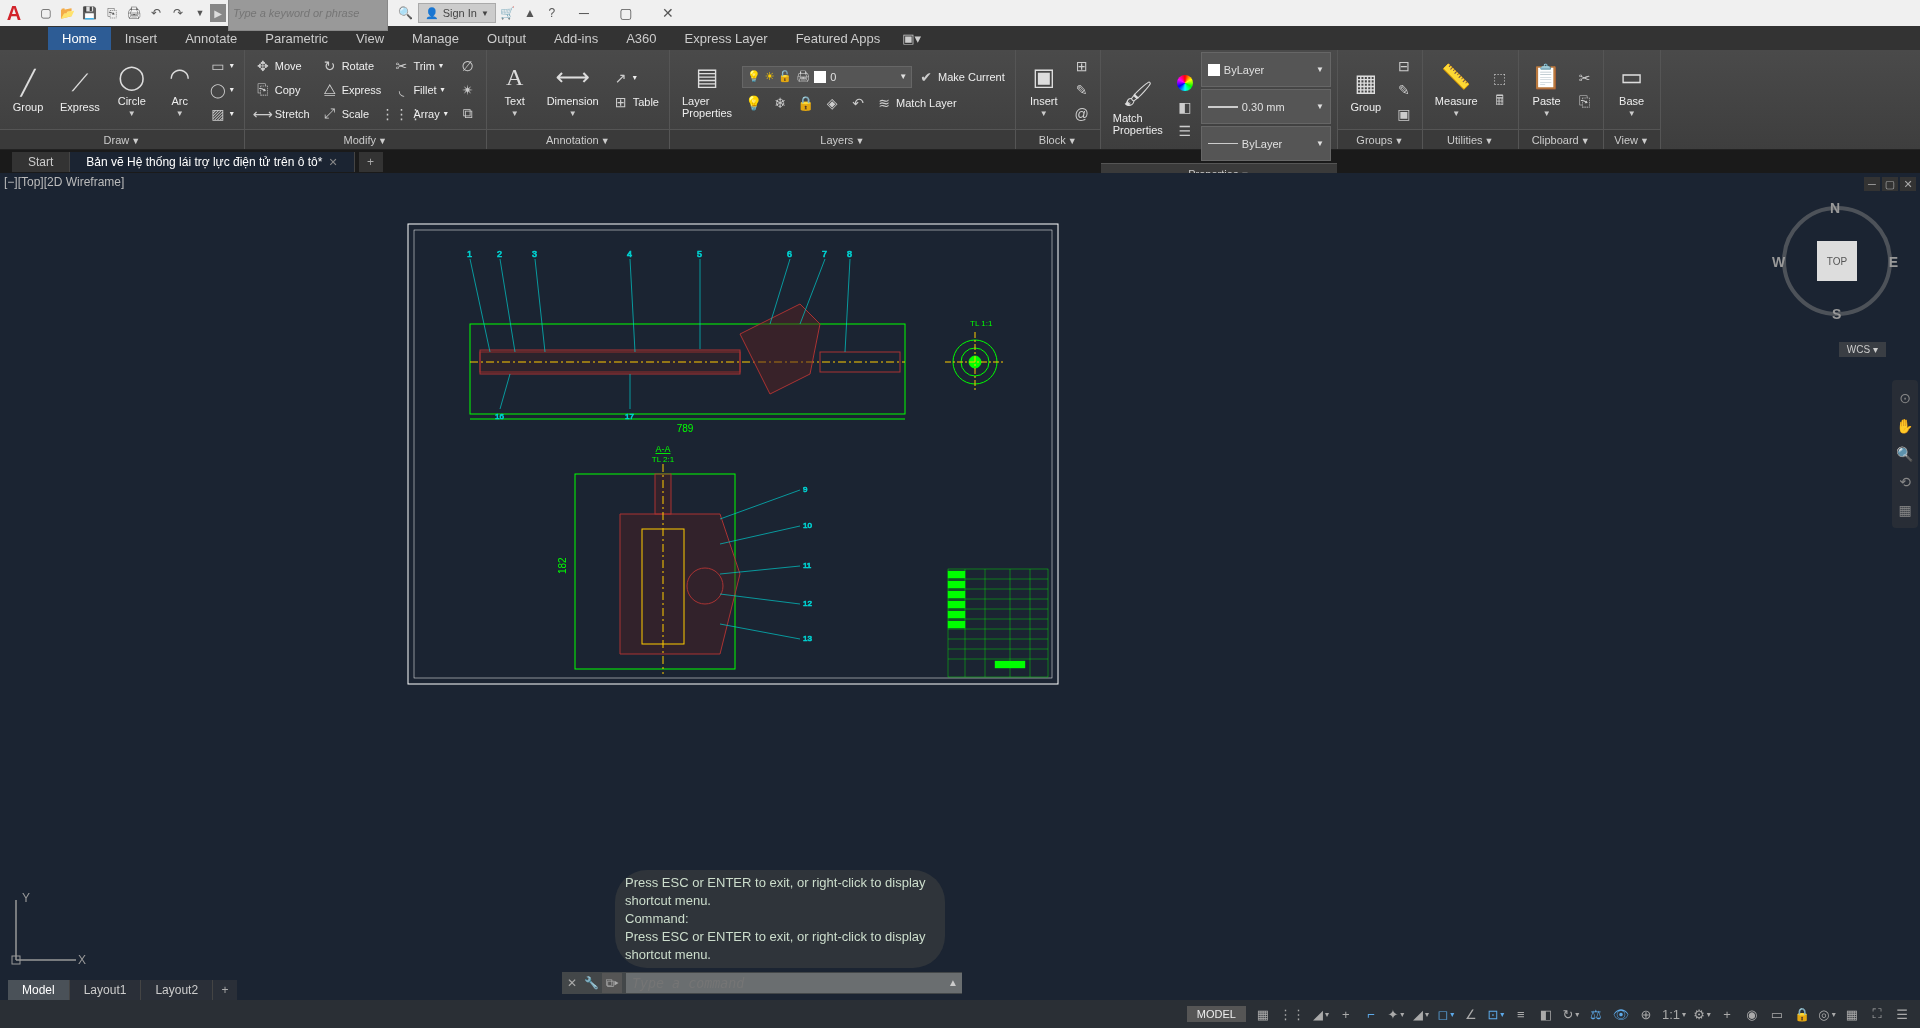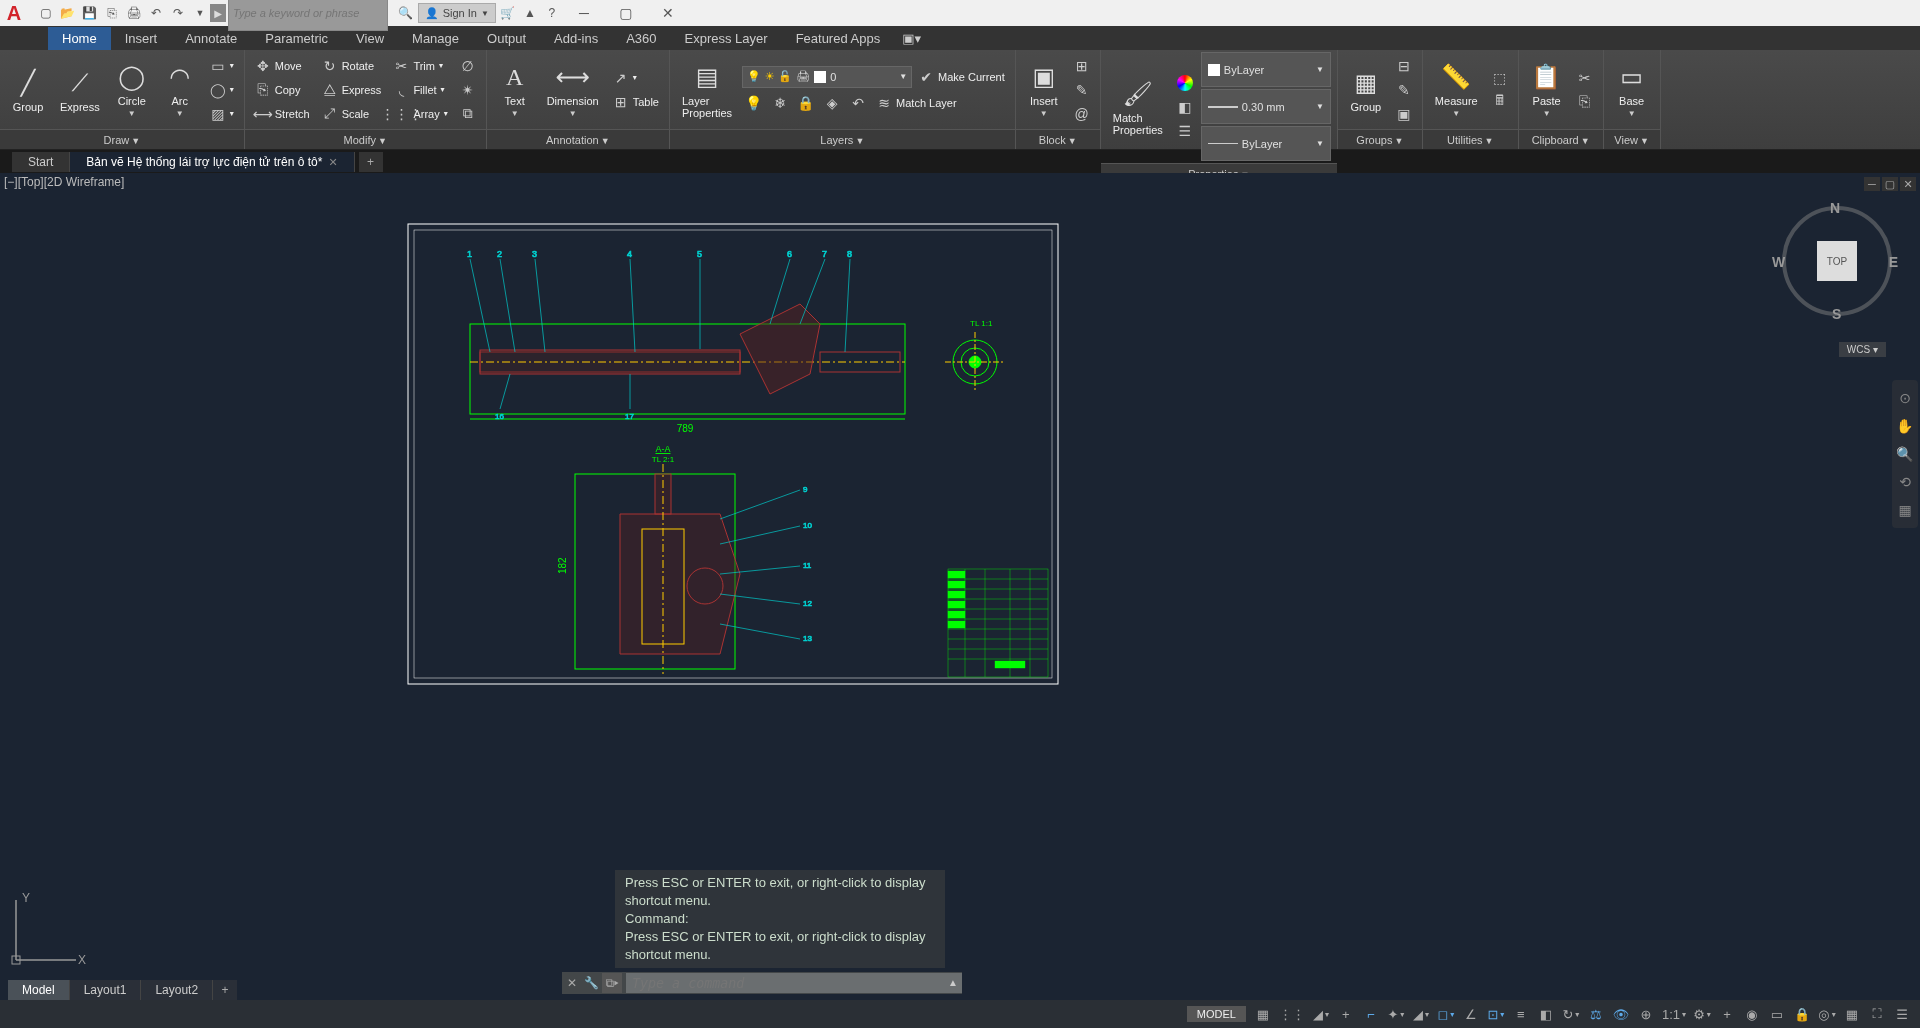--- a/index.html
+++ b/index.html
@@ -65,21 +65,21 @@
 .wcs-badge { position:absolute; top:342px; right:34px; background:rgba(80,80,80,.6); padding:2px 8px; font-size:10px; color:#ccc; z-index:4;}
 
 
 .navbar { position:absolute; top:380px; right:2px; width:26px; background:rgba(60,60,60,.4); display:flex; flex-direction:column; gap:8px; padding:8px 0; align-items:center; border-radius:4px; z-index:4;}
 .navbar div { width:20px; height:20px; color:#888; font-size:14px; display:flex; align-items:center; justify-content:center; cursor:pointer; }
 
 
 .ucs { position:absolute; bottom:60px; left:8px; z-index:4; }
 
 
-.cmd-history { position:absolute; bottom:60px; left:615px; background:rgba(50,55,60,.85); color:#ccddcc; font-family:Consolas,monospace; font-size:13px; padding:4px 10px; line-height:18px; z-index:6; width:330px; }
+.cmd-history { position:absolute; bottom:60px; left:615px; background:rgba(50,55,60,.85); color:#ccddcc; font-family:Consolas,monospace; font-size:13px; padding:4px 10px; line-height:18px; z-index:6; width:330px;border-radius:32px; }
 .cmd-line { position:absolute; bottom:34px; left:562px; display:flex; align-items:center; background:#434749; height:22px; z-index:6; width:400px; }
 .cmd-line .icn { width:20px; height:20px; color:#aaa; display:flex; align-items:center; justify-content:center; font-size:12px; }
 .cmd-line .tog { width:20px; height:20px; color:#aaa; display:flex; align-items:center; justify-content:center; font-size:12px; background:#555; margin-right:4px;}
 .cmd-line input { flex:1; background:#6a6e70; border:none; font-family:Consolas,monospace; font-style:italic; color:#ddd; padding:0 6px; height:20px; outline:none; }
 .cmd-line .up { width:18px; background:#6a6e70; color:#ccc; text-align:center; height:20px; line-height:20px; font-size:10px; }
 
 
 .layout-tabs { position:absolute; bottom:28px; left:8px; display:flex; z-index:5; background:#14191f;}
 .layout-tab { padding:3px 14px; background:#2a2f38; color:#ccc; font-size:12px; border-right:1px solid #444; cursor:pointer; }
 .layout-tab.active { background:#4a5158; color:#fff; }

